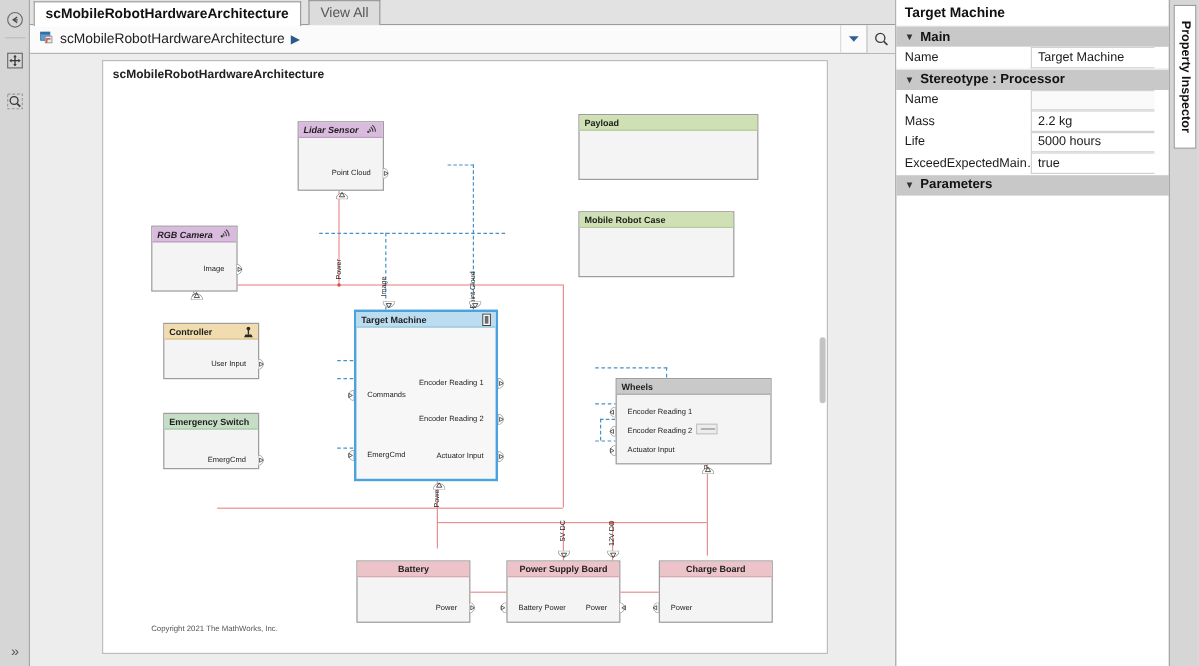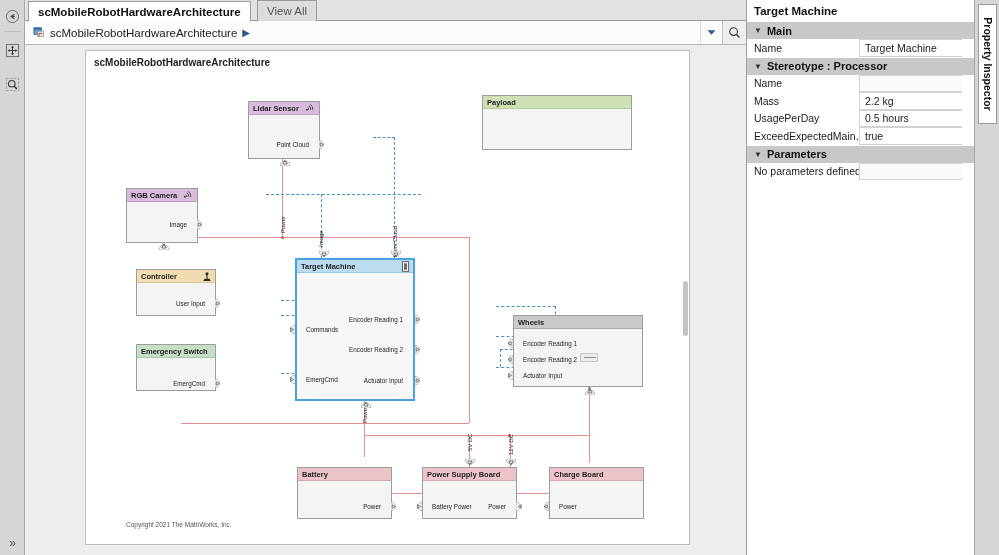--- a/index.html
+++ b/index.html
@@ -80,26 +80,26 @@
 
   
   .blk { position:absolute; background:#f4f4f4; border:1px solid #9d9d9d; }
   .blk-hdr {
     height:13px; display:flex; align-items:center; padding:0 4px;
     font-size:7.5px; font-weight:bold; color:#1d1d1d; position:relative;
   }
   .blk-hdr .hicon { position:absolute; right:3px; top:0px; display:flex; align-items:center; height:13px; }
   .blk-body { position:relative; height:calc(100% - 13px); }
 
-  .h-purple { background:#d9bbdd; border-bottom:1px solid #bfa0c4; }
+  .h-purple { background:#d9bbdd; border-bottom:1px solid #bfa0c4;font-style:italic; }
   .h-green  { background:#cfe0b4; border-bottom:1px solid #b7cb98; }
   .h-tan    { background:#f0dcae; border-bottom:1px solid #d9c392; }
   .h-mint   { background:#c6dec6; border-bottom:1px solid #a9c8a9; }
   .h-grey   { background:#c9c9c9; border-bottom:1px solid #ababab; }
-  .h-pink   { background:#edc3ca; border-bottom:1px solid #d8a8b1; }
+  .h-pink   { background:#edc3ca; border-bottom:1px solid #d8a8b1;justify-content:center; }
   .h-blue   { background:#bcddf0; border-bottom:1px solid #95c4de; }
 
   .blk.sel { border:2px solid #4aa3df; }
 
   
   .plabel {
     position:absolute; font-size:6.3px; color:#1d1d1d; white-space:nowrap;
     line-height:8px;
   }
   .plabel.r { text-align:right; }
@@ -455,20 +455,26 @@
         </svg>
       </div>
 
       <div class="blk" style="left:396px; top:44px; width:150px; height:55px;text-align:right;">
         <div class="blk-hdr h-green">
           <span>Payload</span>
         </div>
         <div class="blk-body"></div>
       </div>
 
+      <div class="blk" style="left:396px; top:125px; width:130px; height:55px;">
+        <div class="blk-hdr h-green">
+          <span>Mobile Robot Case</span>
+        </div>
+        <div class="blk-body"></div>
+      </div>
 
       <div class="blk" style="left:211px; top:416px; width:95px; height:52px;">
         <div class="blk-hdr h-pink">
           <span>Battery</span>
         </div>
         <div class="blk-body">
           <div class="plabel r" style="right:10px; top:22px;">Power</div>
           <svg class="pmark" style="right:-7px; top:21px;" viewBox="0 0 8 10">
             <path d="M0 0 A5 5 0 0 1 0 10 Z" fill="#fff" stroke="#8a8a8a" stroke-width="0.7"></path>
             <path d="M1.5 3 L5 5 L1.5 7 Z" fill="none" stroke="#333" stroke-width="0.7"></path>
@@ -541,36 +547,32 @@
     </div>
     <div class="pi-row">
       <div class="pi-key">Name</div>
       <div class="pi-val empty"></div>
     </div>
     <div class="pi-row">
       <div class="pi-key">Mass</div>
       <div class="pi-val">2.2 kg</div>
     </div>
     <div class="pi-row">
-      <div class="pi-key">UsagePerDay</div>
-      <div class="pi-val">0.5 hours</div>
+      <div class="pi-key">Life</div>
+      <div class="pi-val">5000 hours</div>
     </div>
     <div class="pi-row">
       <div class="pi-key">ExceedExpectedMain…</div>
       <div class="pi-val">true</div>
     </div>
 
     <div class="pi-sect">
       <span class="tri">▼</span>
       <span>Parameters</span>
     </div>
-    <div class="pi-row">
-      <div class="pi-key" style="width:112px;">No parameters defined</div>
-      <div class="pi-val empty"></div>
-    </div>
   </div>
 
   <div id="pi-tab">
     <div id="pi-tab-inner">
       <span id="pi-tab-text">Property Inspector</span>
     </div>
   </div>
 
 </div>
 

